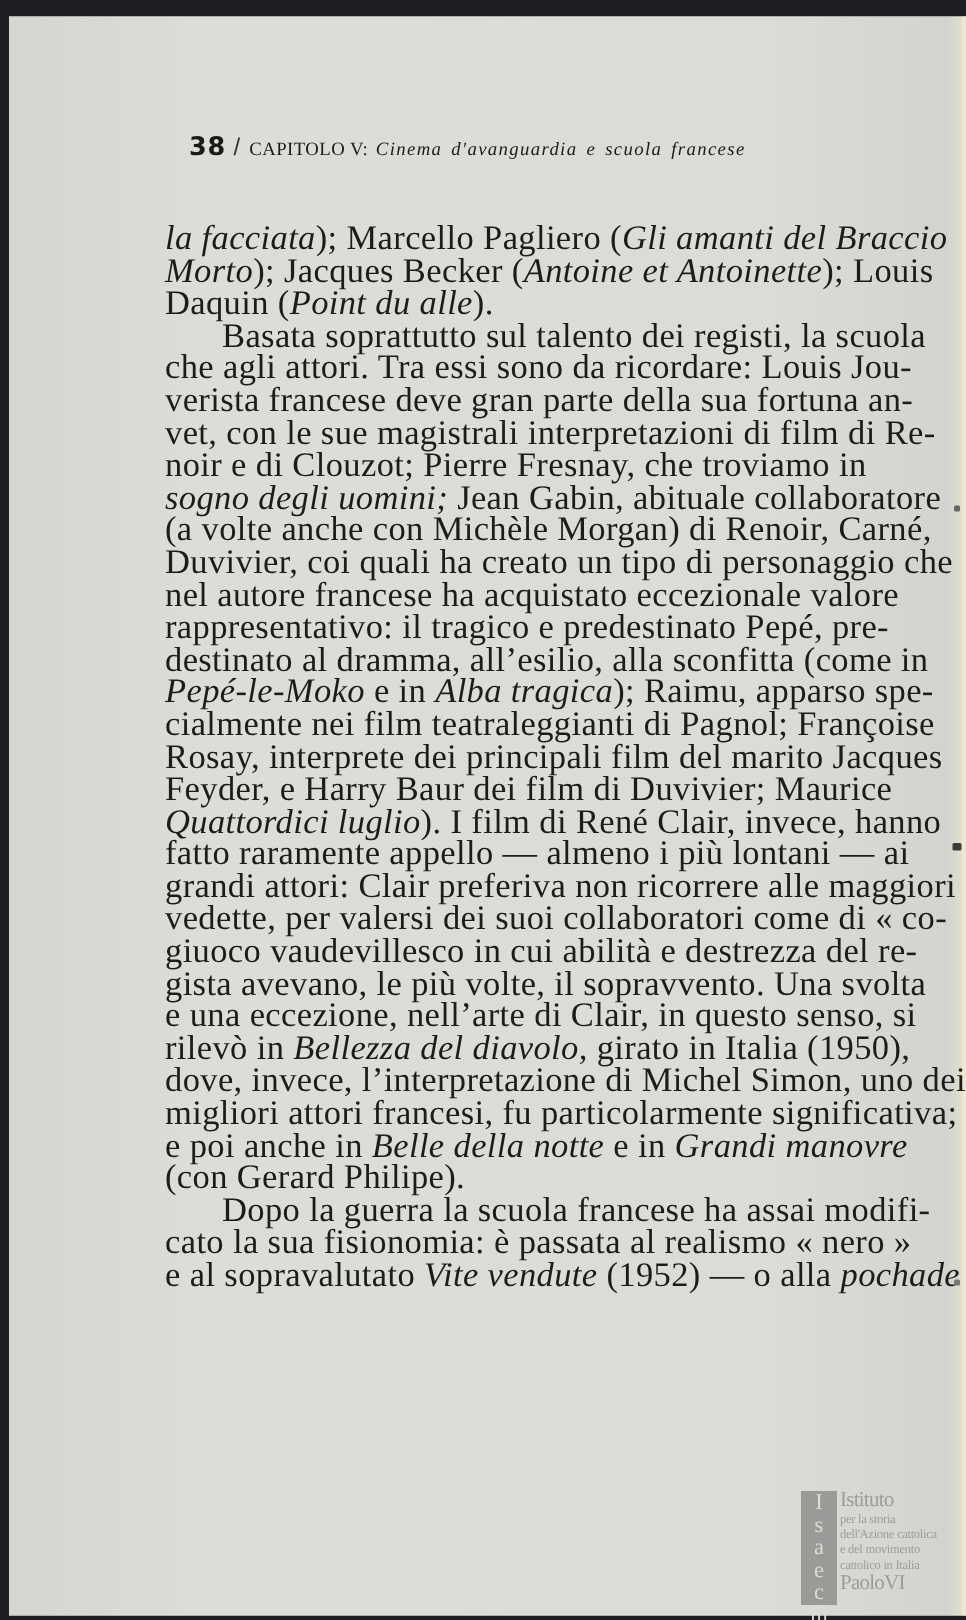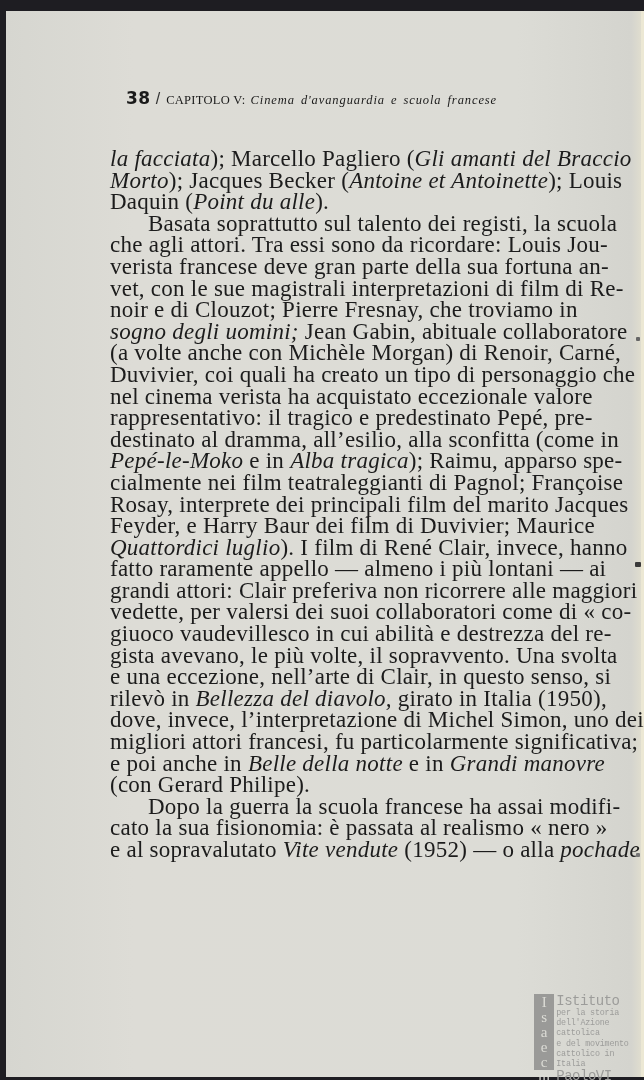--- a/index.html
+++ b/index.html
@@ -110,21 +110,21 @@
       line-height: 1;
       padding: 1px 0;
       box-sizing: border-box;
     }
     .logo-mark span {
       font-size: 15px;
       display: block;
     }
     .logo-text {
       margin-left: 2px;
-      font-family: Liberation Mono, monospace;
+      font-family: Liberation Serif, serif;
       color: #9c9c9a;
       line-height: 1;
       display: flex;
       flex-direction: column;
     }
     .logo-text .big {
       font-size: 14px;
       letter-spacing: -0.5px;
     }
     .logo-text .small {
@@ -156,21 +156,21 @@
       <span class="line"><em>Morto</em><span>); Jacques Becker (</span><em>Antoine et Antoinette</em><span>); Louis</span></span>
       <span class="line last"><span>Daquin (</span><em>Point du alle</em><span>).</span></span>
       <span class="line indent"><span>Basata soprattutto sul talento dei registi, la scuola</span></span>
       <span class="line"><span>che agli attori. Tra essi sono da ricordare: Louis Jou-</span></span>
       <span class="line"><span>verista francese deve gran parte della sua fortuna an-</span></span>
       <span class="line"><span>vet, con le sue magistrali interpretazioni di film di Re-</span></span>
       <span class="line"><span>noir e di Clouzot; Pierre Fresnay, che troviamo in</span></span>
       <span class="line"><em>sogno degli uomini;</em><span> Jean Gabin, abituale collaboratore</span></span>
       <span class="line"><span>(a volte anche con Michèle Morgan) di Renoir, Carné,</span></span>
       <span class="line"><span>Duvivier, coi quali ha creato un tipo di personaggio che</span></span>
-      <span class="line"><span>nel cinema verista ha acquistato eccezionale valore</span></span>
+      <span class="line"><span>nel autore francese ha acquistato eccezionale valore</span></span>
       <span class="line"><span>rappresentativo: il tragico e predestinato Pepé, pre-</span></span>
       <span class="line"><span>destinato al dramma, all’esilio, alla sconfitta (come in</span></span>
       <span class="line"><em>Pepé-le-Moko</em><span> e in </span><em>Alba tragica</em><span>); Raimu, apparso spe-</span></span>
       <span class="line"><span>cialmente nei film teatraleggianti di Pagnol; Françoise</span></span>
       <span class="line"><span>Rosay, interprete dei principali film del marito Jacques</span></span>
       <span class="line"><span>Feyder, e Harry Baur dei film di Duvivier; Maurice</span></span>
       <span class="line"><em>Quattordici luglio</em><span>). I film di René Clair, invece, hanno</span></span>
       <span class="line"><span>fatto raramente appello — almeno i più lontani — ai</span></span>
       <span class="line"><span>grandi attori: Clair preferiva non ricorrere alle maggiori</span></span>
       <span class="line"><span>vedette, per valersi dei suoi collaboratori come di « co-</span></span>

